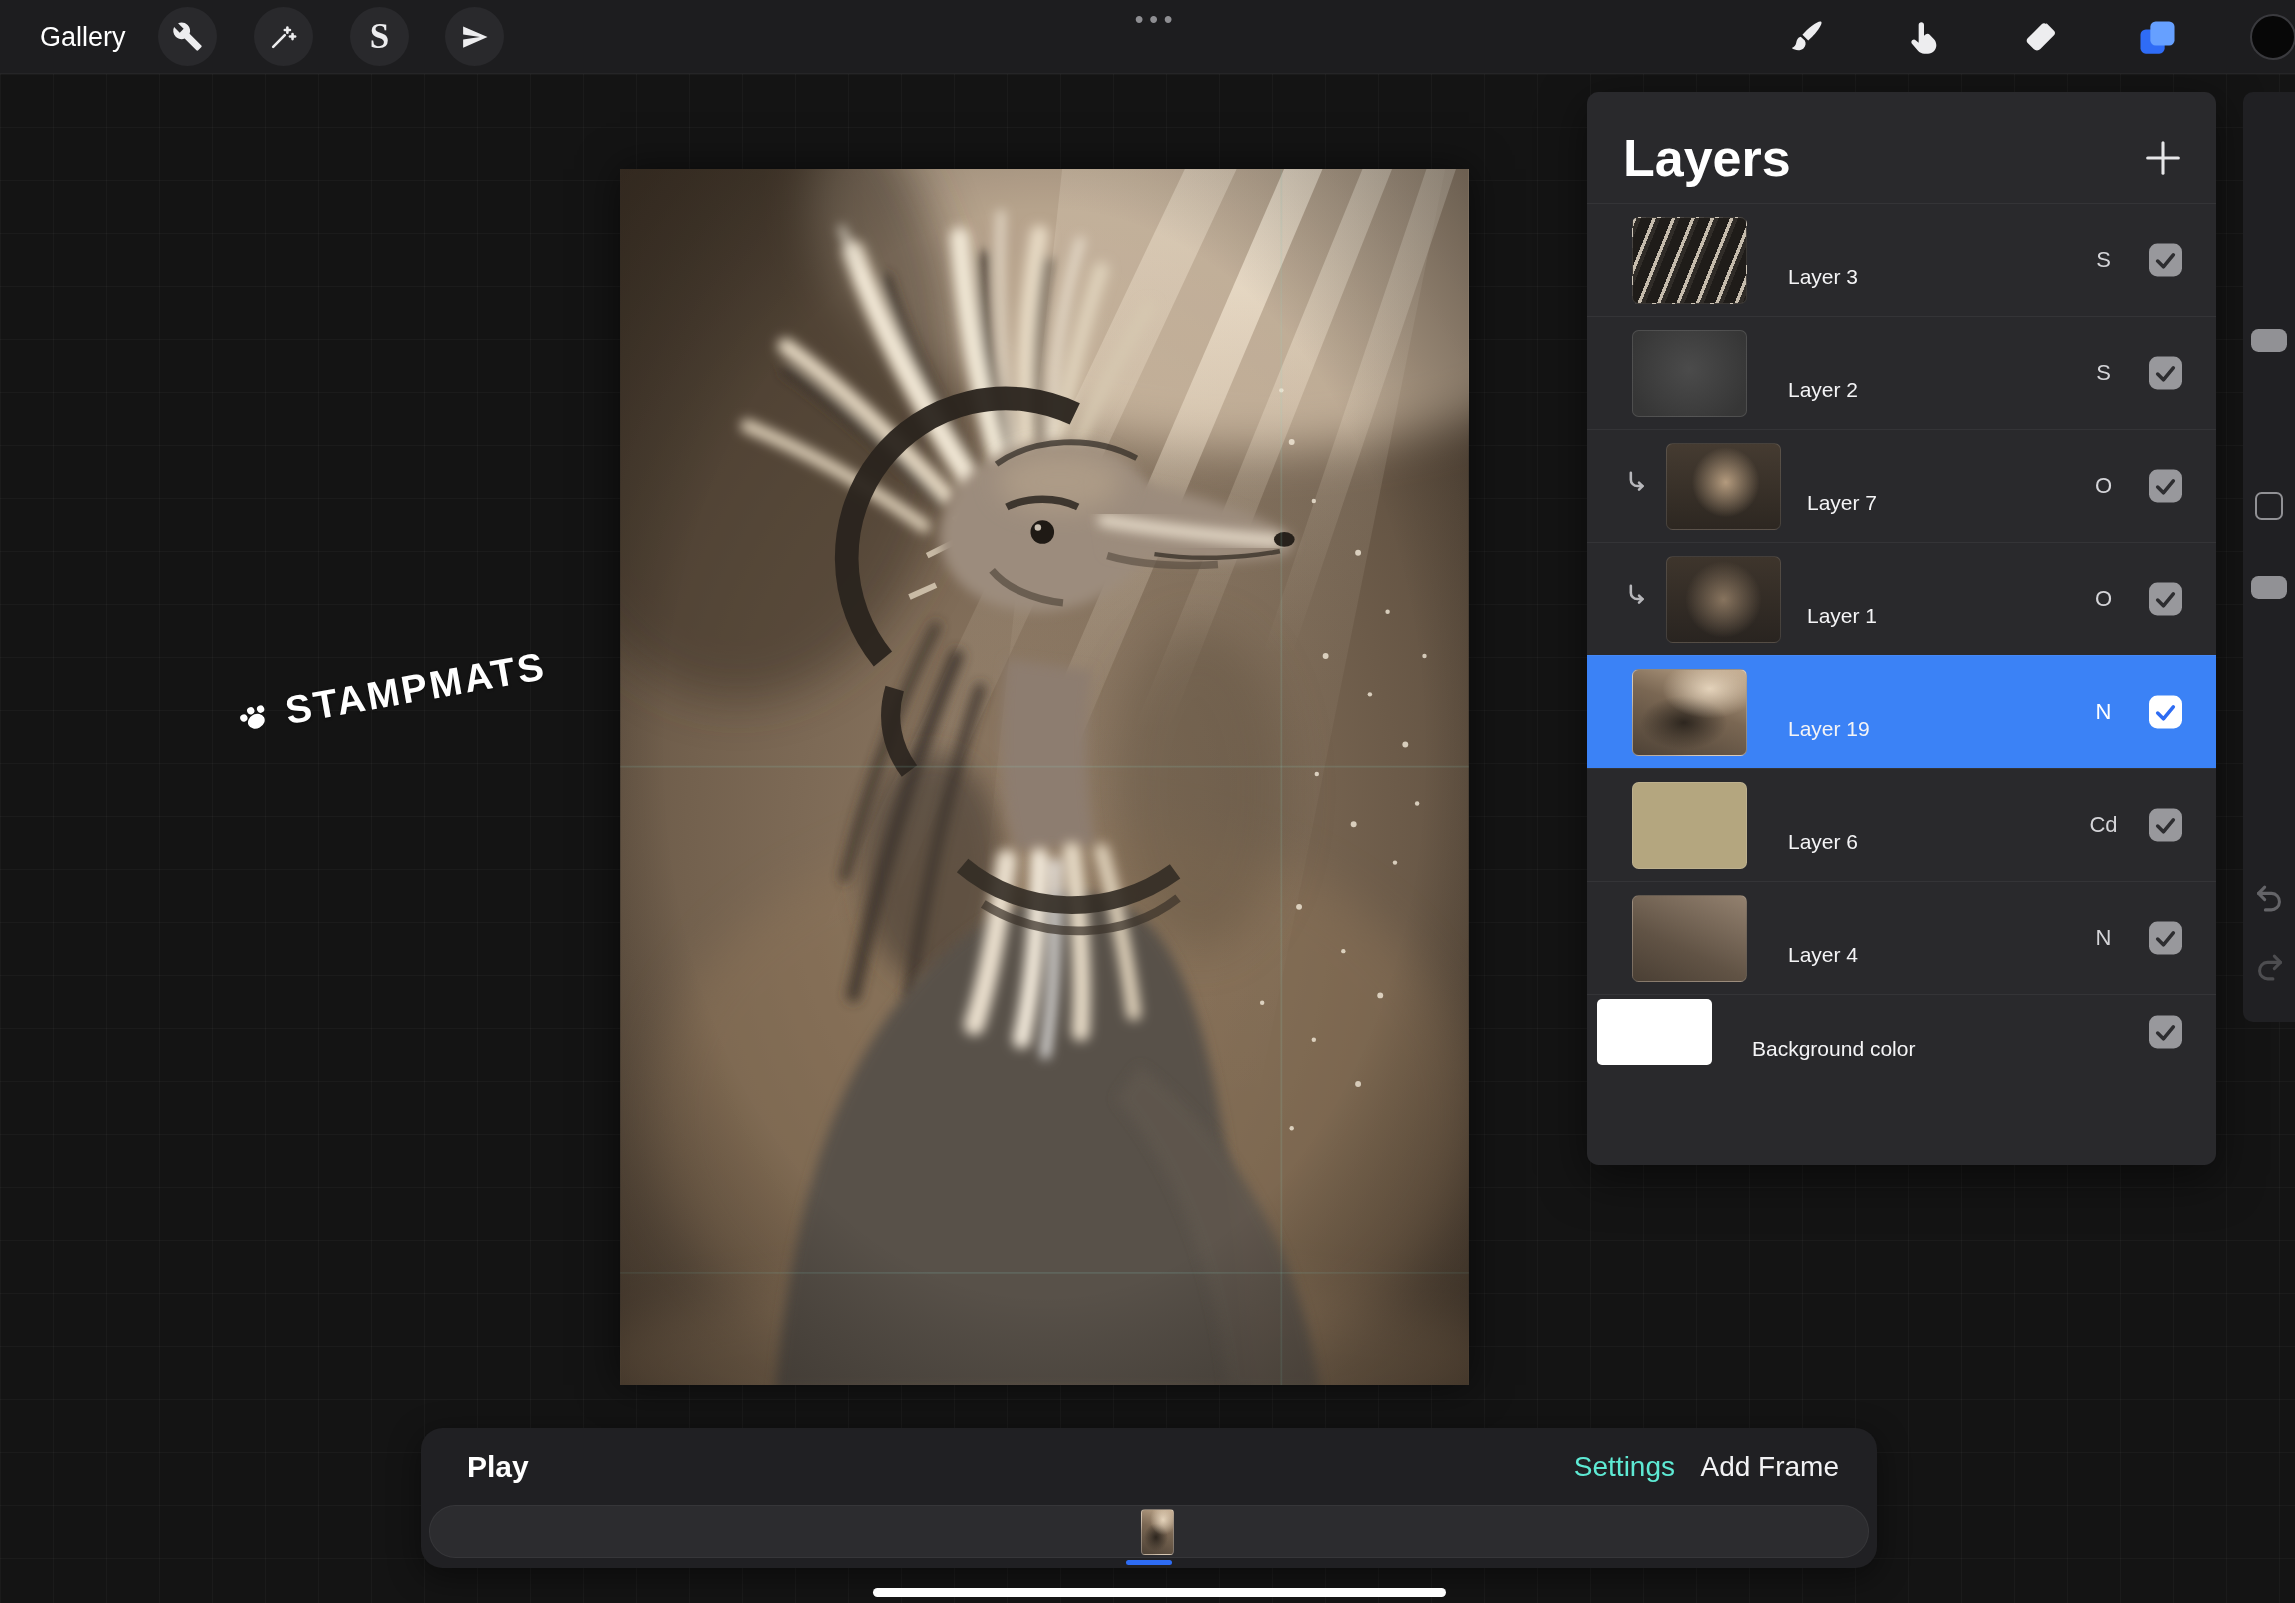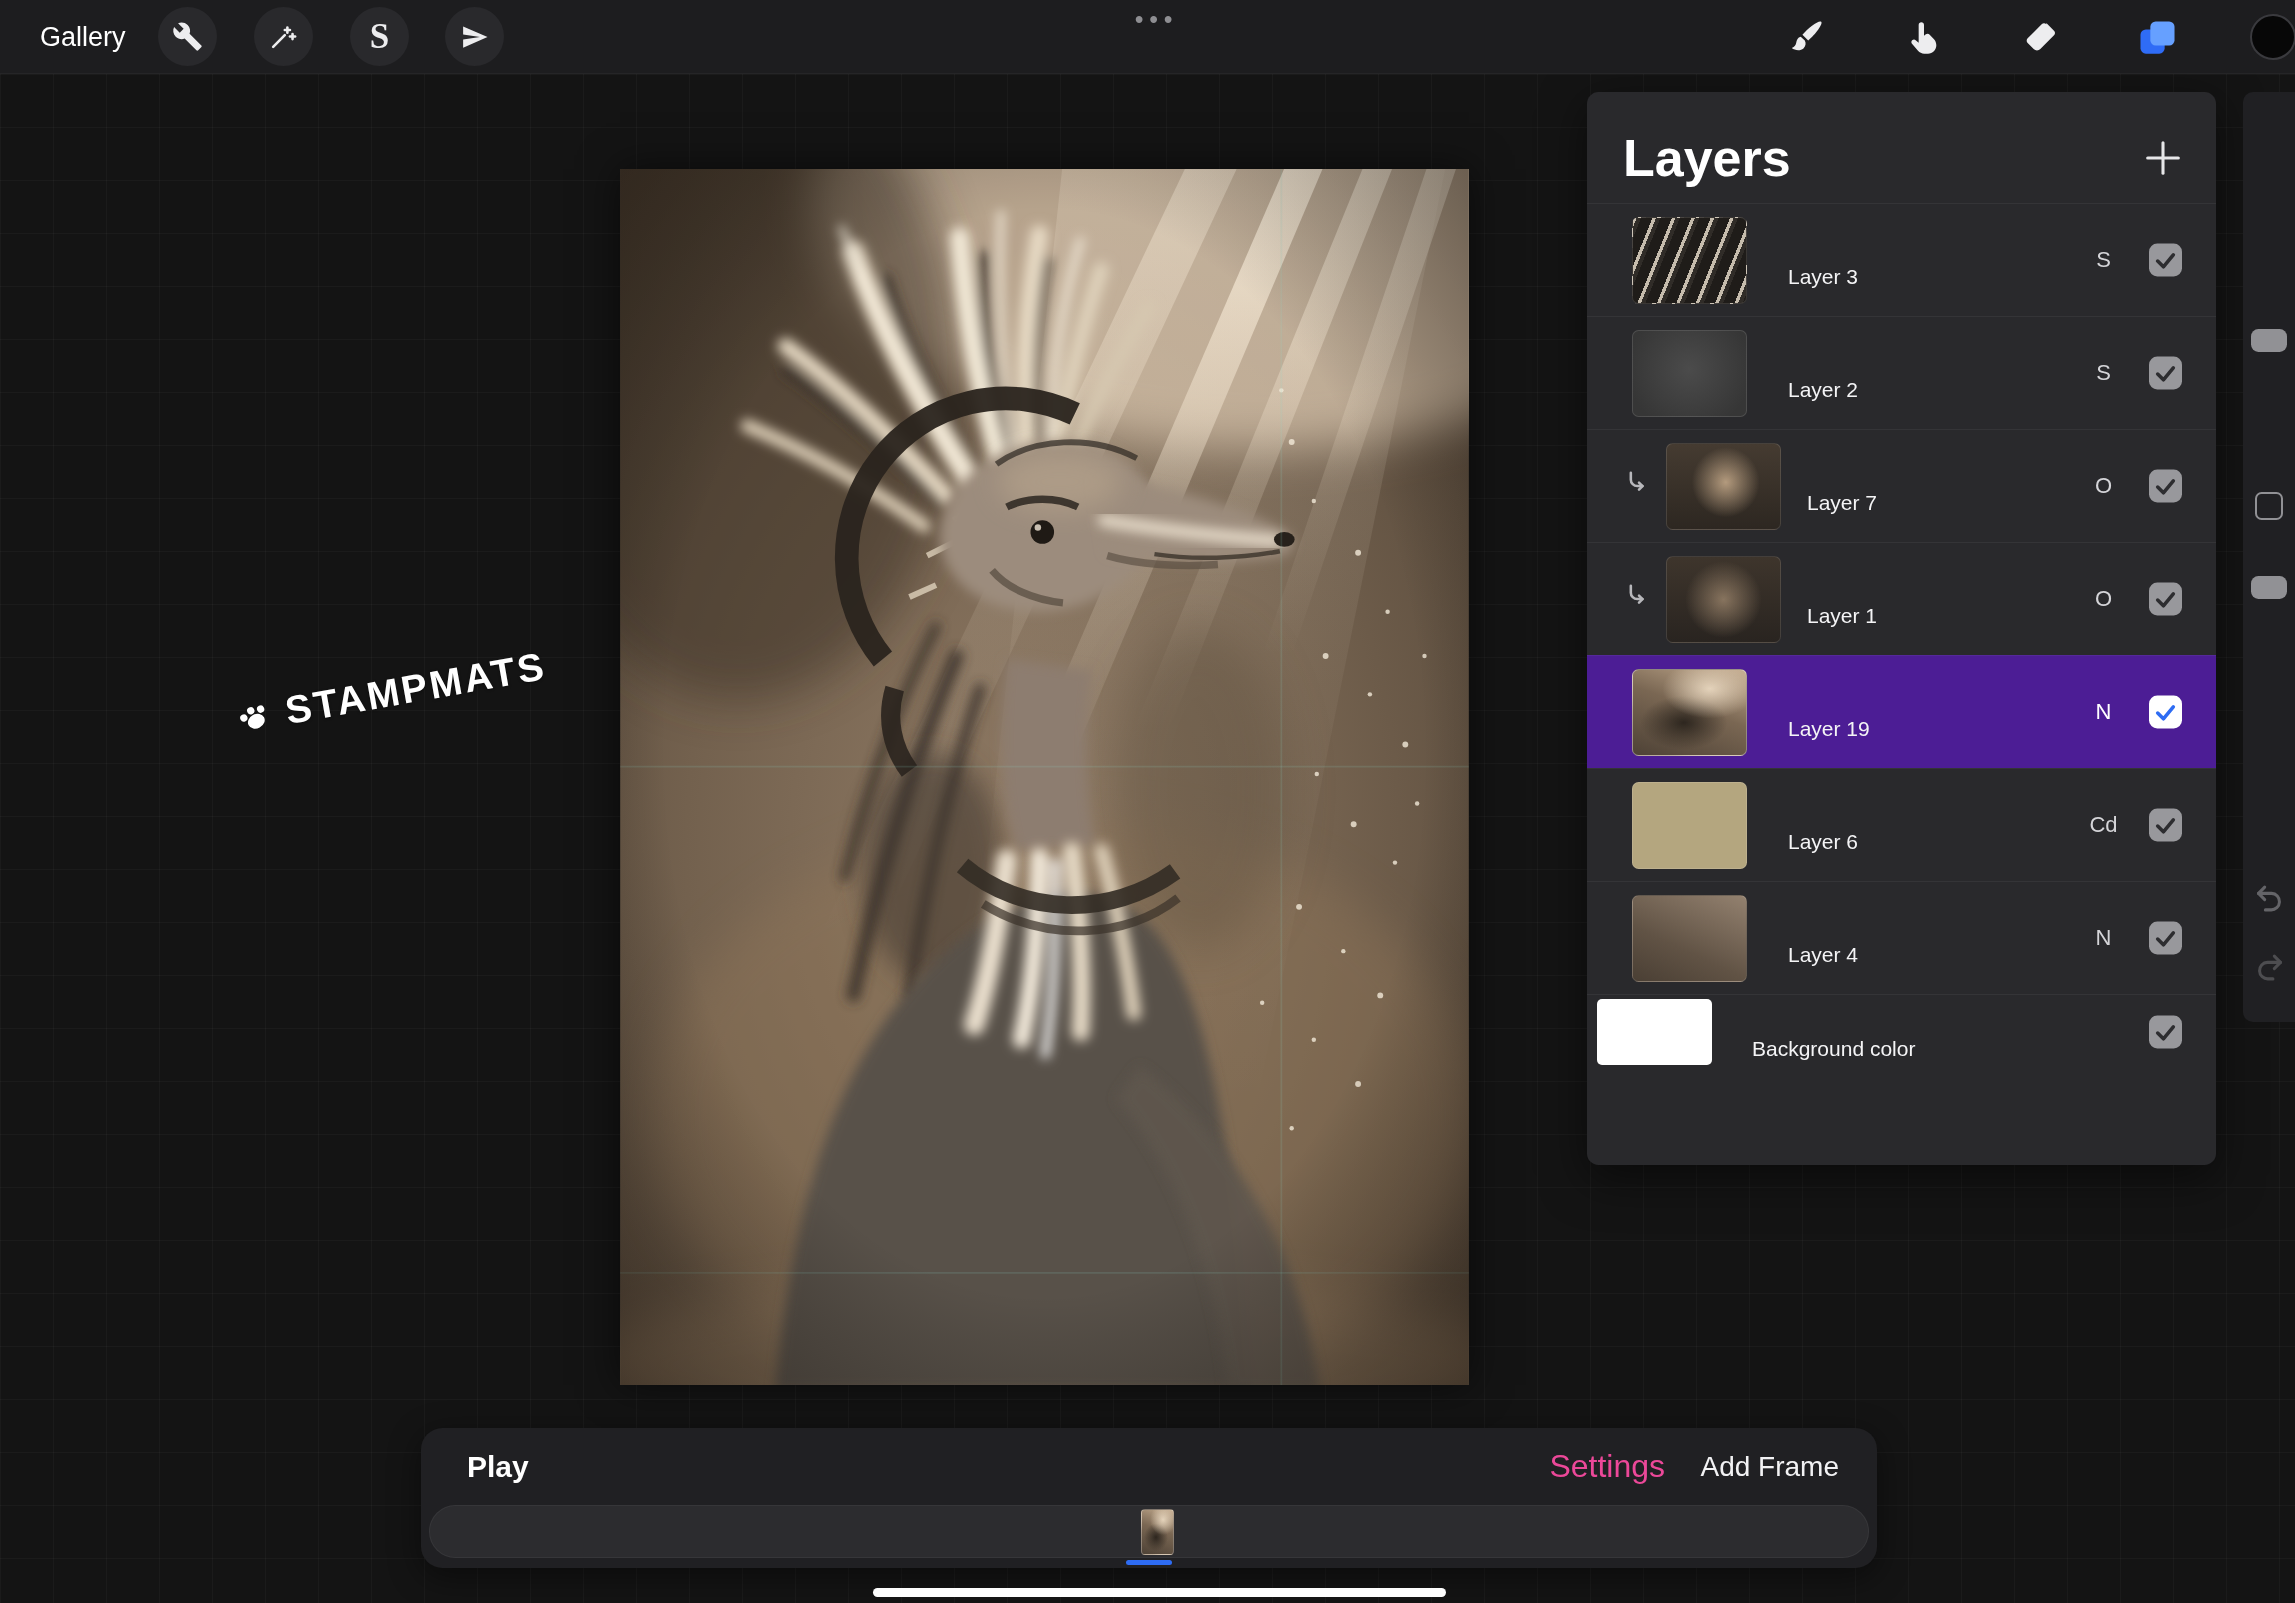--- a/index.html
+++ b/index.html
@@ -29,21 +29,21 @@
 
   
   .layers-panel{position:absolute;left:1587px;top:92px;width:629px;height:1073px;background:#29292c;border-radius:11.6px;box-shadow:0 13.2px 46px rgba(0,0,0,.5);z-index:20;overflow:hidden}
   .lp-header{position:relative;height:111px}
   .lp-title{position:absolute;left:36px;top:66px;transform:translateY(-50%);font-size:52px;font-weight:700;color:#fff}
   .lp-add{position:absolute;right:30px;top:43px;width:46px;height:46px;background:none;border:none;padding:0}
   .lrow{position:relative;border-top:0.8px solid rgba(255,255,255,.055)}
   .grow{height:96px}
   .lrow.layer{height:113px}
   .lrow.bgrow{height:74px}
-  .lrow.sel{background:#4c1d95}
+  .lrow.sel{background:#3b82f6}
   .gbar{position:absolute;left:10px;top:45px;width:118px;height:6.6px;border-radius:3.3px;background:#7c7c80}
   .gname{position:absolute;left:177px;top:0;height:100%;display:flex;align-items:center;font-size:30px;color:#f4f4f6}
   .gchev{position:absolute;left:496px;top:50%;transform:translateY(-50%);width:40px;height:40px;background:none;border:none;padding:0}
   .thumb{position:absolute;left:45px;top:13.2px;width:115px;height:87px;border-radius:6.6px;border:0.8px solid rgba(255,255,255,.12)}
   .clip .thumb{left:79px}
   .hook{position:absolute;left:38px;top:38px;width:28px;height:28px}
   .lname{position:absolute;left:201px;top:17px;height:100%;display:flex;align-items:center;font-size:21px;color:#f4f4f6}
   .clip .lname{left:220px}
   .blend{position:absolute;left:471px;top:0;width:91px;height:100%;display:flex;align-items:center;justify-content:center;font-size:22px;color:#d4d4d8;background:none;border:none}
   .sel .blend{color:#fff}
@@ -67,21 +67,21 @@
   .side-strip{position:absolute;left:2243px;top:92px;width:53px;height:930px;background:#202023;border-radius:10px 0 0 10px;z-index:20}
   .handle{position:absolute;left:8.3px;width:36px;height:23px;border-radius:7.4px;background:#919195;border:none;padding:0}
   .h1{top:237px}.h2{top:484px}
   .modify{position:absolute;left:12.4px;top:400px;width:28px;height:28px;border:2.5px solid #919195;border-radius:6.6px;background:none;padding:0}
   .ur-btn{position:absolute;left:10px;width:33px;height:33px;background:none;border:none;padding:0}
   .undo-btn{top:789px}.redo-btn{top:858px}
 
   
   .anim{position:absolute;left:421px;top:1428px;width:1456px;height:140px;background:#202023;border-radius:21.5px;box-shadow:0 8.3px 33px rgba(0,0,0,.45);z-index:20}
   .play{position:absolute;left:46px;top:0;height:77px;display:flex;align-items:center;font-size:30px;font-weight:700;color:#fff;background:none;border:none;padding:0}
-  .settings{position:absolute;right:212px;top:0;height:77px;display:flex;align-items:center;font-size:32px;color:#ec4899;background:none;border:none;padding:0}
+  .settings{position:absolute;right:202px;top:0;height:77px;display:flex;align-items:center;font-size:28px;color:#5eead4;background:none;border:none;padding:0}
   .addframe{position:absolute;right:38px;top:0;height:77px;display:flex;align-items:center;font-size:28px;color:#f2f2f4;background:none;border:none;padding:0}
   .track{position:absolute;left:8.3px;right:8.3px;top:77px;height:53px;border-radius:26.4px;background:#2c2c2f;border:0.8px solid rgba(255,255,255,.05)}
   .frame{position:absolute;left:711px;top:2.5px;width:33px;height:46px;border-radius:4.1px;border:0.8px solid rgba(255,255,255,.25)}
   .frame-underline{position:absolute;left:705px;top:132px;width:46px;height:5px;border-radius:2.5px;background:#2e6cf3}
 
   .home{position:absolute;left:873px;top:1588px;width:573px;height:9px;border-radius:5px;background:#fdfdfd;z-index:40}
 </style>
 </head>
 <body>
 

